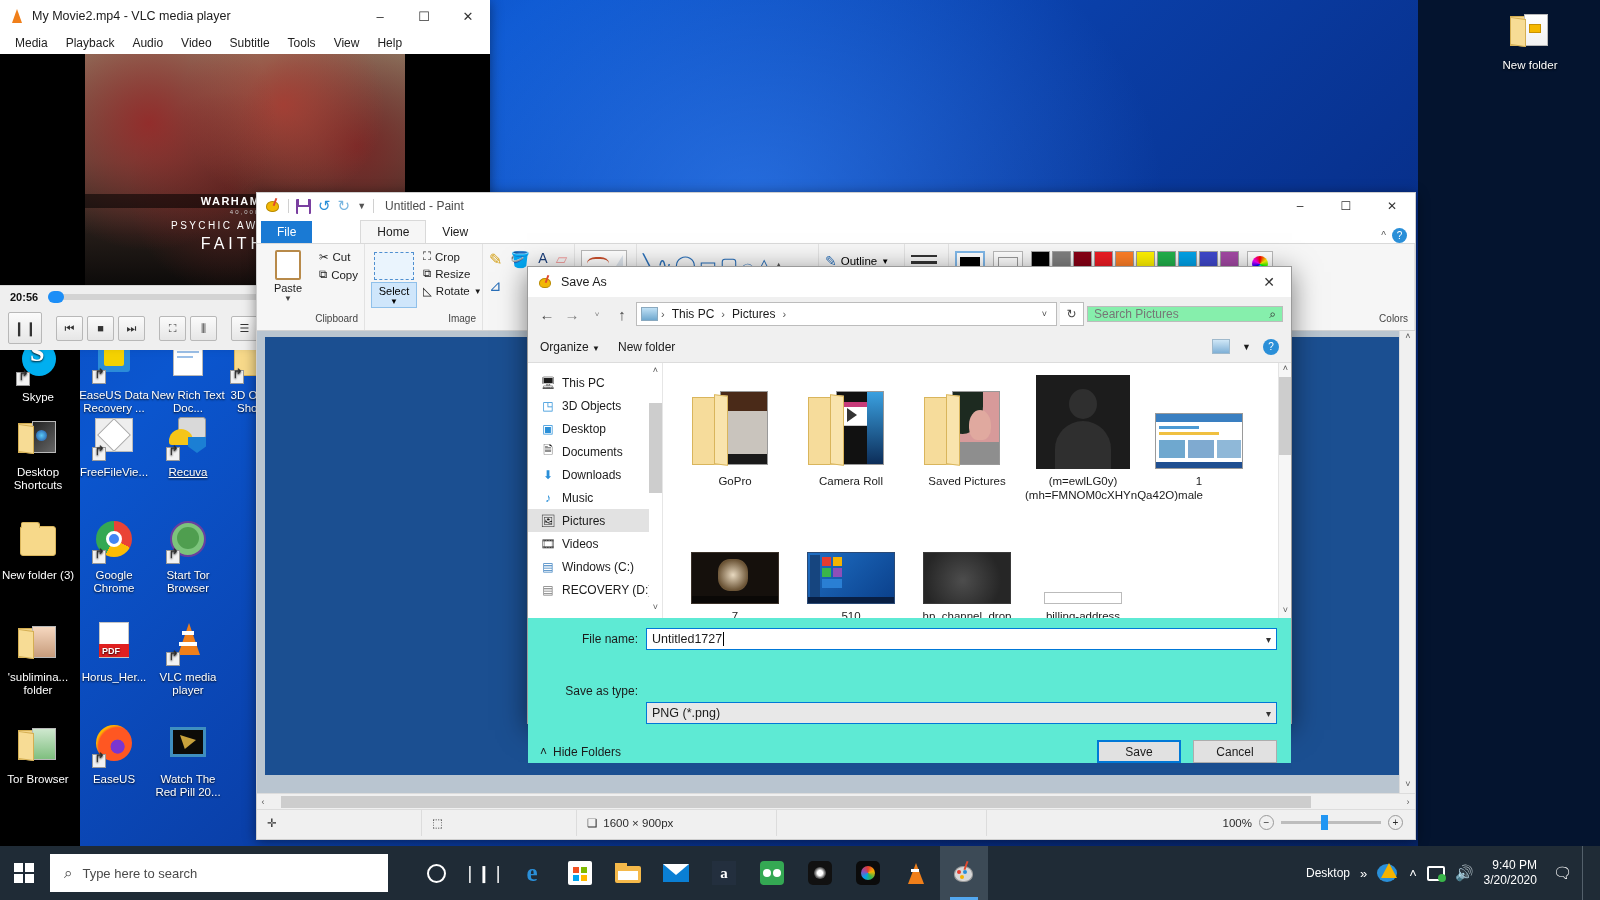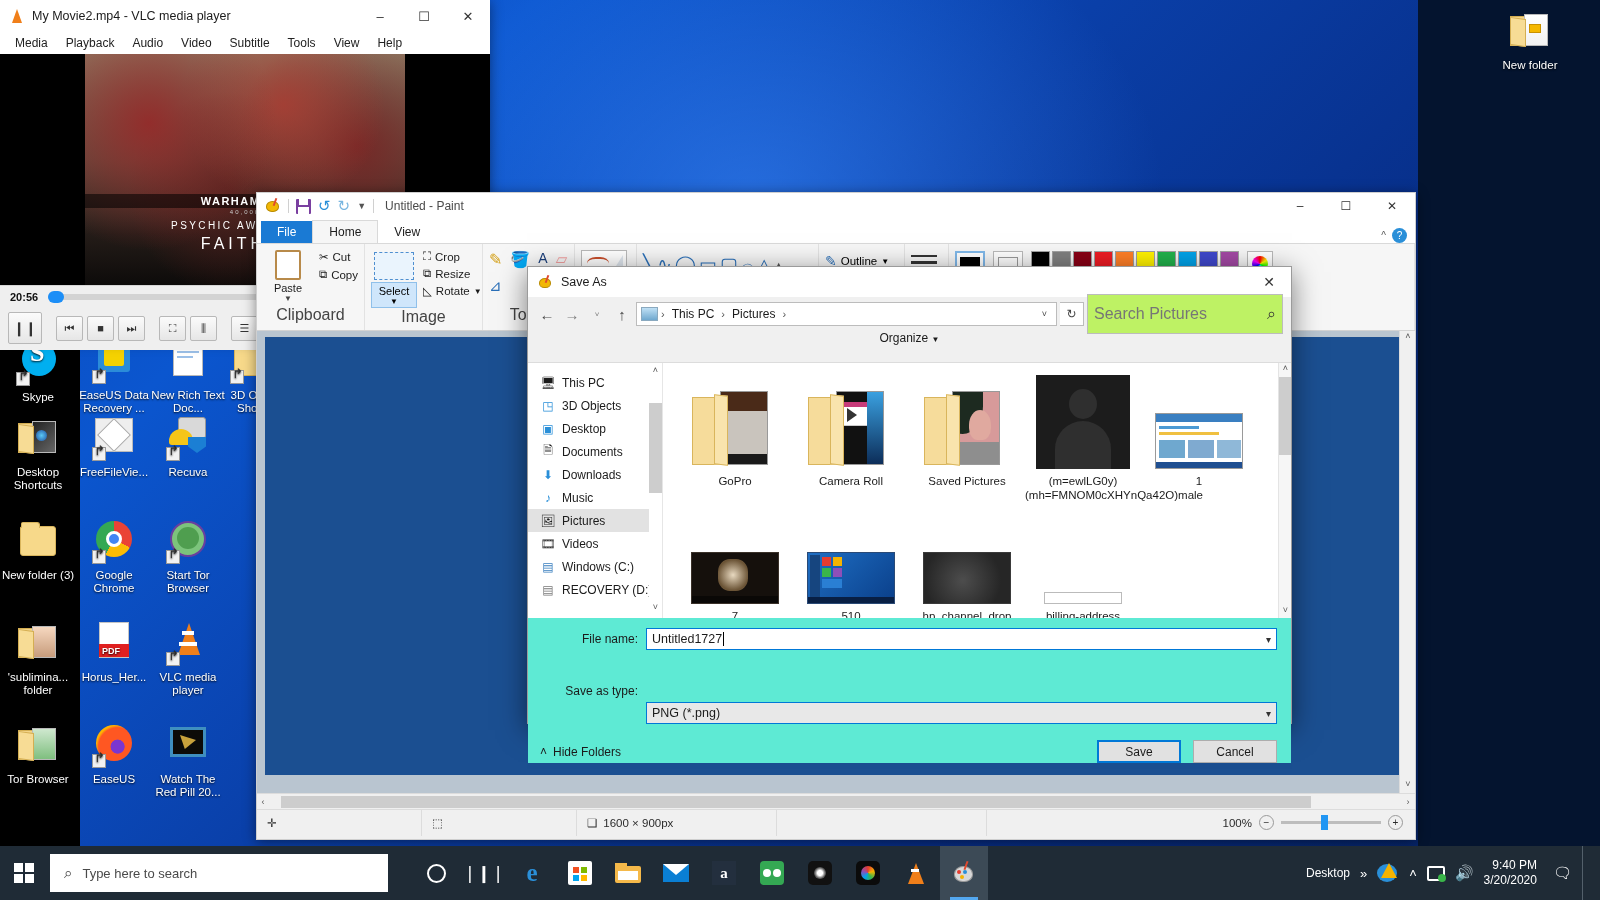--- a/index.html
+++ b/index.html
@@ -114,27 +114,27 @@
   
   .paint { left:256px; top:192px; width:1160px; height:648px; background:#f0f0f0; border:1px solid #cfcfcf; }
   .qat { height:26px; display:flex; align-items:center; background:#fff; padding-left:8px; gap:7px; font-size:12px; }
   .qat .sep { width:1px; height:14px; background:#d0d0d0; }
   .qat .ttl { color:#4a4a4a; margin-left:4px; }
   .qat .pwinbtns { margin-left:auto; display:flex; }
   .qat .pwinbtns div { width:46px; height:26px; display:flex; align-items:center; justify-content:center; color:#333; font-size:12px;}
   .ribbon-tabs { display:flex; height:24px; background:#fff; align-items:flex-end; padding-left:4px; font-size:12px; }
   .ribbon-tabs .tab { padding:4px 16px 4px; color:#1b1b1b; }
   .ribbon-tabs .tab.file { background:#1a7ad4; color:#fff; }
-  .ribbon-tabs .tab.active { background:#f6f6f6; border:1px solid #d9d9d9; border-bottom:none; }
+  .ribbon-tabs .tab.active { background:#f6f6f6; border:1px solid #d9d9d9; border-bottom:none;margin-left:48px; }
   .ribbon {
     height:88px; background:#f6f6f6; border-top:1px solid #d9d9d9; border-bottom:1px solid #d3d3d3;
     display:flex; position:relative;
   }
   .rgroup { display:flex; flex-direction:column; height:100%; border-right:1px solid #e2e2e2; padding:3px 6px 0; }
-  .rgroup .glabel { margin-top:auto; text-align:center; font-size:16px; color:#444; padding-bottom:6px; }
+  .rgroup .glabel { margin-top:auto; text-align:right; font-size:10px; color:#444; padding-bottom:6px; }
   .rgroup .gbody { display:flex; align-items:flex-start; gap:6px; padding-top:3px; }
   .bigbtn { width:58px; text-align:center; font-size:11px; color:#1b1b1b; }
   .smlist { display:flex; flex-direction:column; gap:4px; font-size:11.5px; color:#1b1b1b; }
   .smlist .it { display:flex; align-items:center; gap:4px; }
   .selbox { width:46px; text-align:center; font-size:11px; background:#cfe6fb; border:1px solid #8fc0ea; padding:2px 0 1px; }
   .swatch { width:19px; height:19px; border:1px solid #a0a0a0; }
   .swrow { display:flex; gap:2px; }
 
   .canvas-area { position:relative; background:#b9c5d0; height:462px; overflow:hidden; }
   .paint-canvas { position:absolute; left:10px; top:8px; background:#fff; }
@@ -154,23 +154,23 @@
   .sa-title { height:30px; display:flex; align-items:center; padding-left:10px; background:#fff; font-size:12.5px; color:#1b1b1b; gap:8px; }
   .sa-title .x { margin-left:auto; width:44px; height:30px; display:flex; align-items:center; justify-content:center; font-size:14px; color:#333; }
   .sa-nav { height:34px; display:flex; align-items:center; gap:3px; padding:0 8px; background:#f0f0f0; }
   .navbtn { width:22px; height:24px; display:flex; align-items:center; justify-content:center; color:#7d7d7d; font-size:15px; }
   .navbtn.on { color:#4a4a4a; }
   .crumb { flex:1; height:24px; background:#fff; border:1px solid #bcbcbc; display:flex; align-items:center; padding:0 4px; font-size:12px; color:#1b1b1b; gap:3px; }
   .crumb .seg { padding:1px 4px; }
   .crumb .sep { color:#555; font-size:11px; }
   .crumb .dd { margin-left:auto; padding:0 5px; color:#444; }
   .refresh { width:24px; height:24px; border:1px solid #bcbcbc; border-left:none; background:#fff; display:flex; align-items:center; justify-content:center; color:#444; font-size:12px; }
-  .searchbox { width:196px; height:40px; background:#bef264; border:1px solid #bcbcbc; display:flex; align-items:center; padding:0 6px; font-size:16px; color:#767676; }
+  .searchbox { width:196px; height:16px; background:#86efac; border:1px solid #bcbcbc; display:flex; align-items:center; padding:0 6px; font-size:12px; color:#767676; }
   .searchbox .si { margin-left:auto; color:#333; }
-  .sa-toolbar { height:32px; display:flex; align-items:center; gap:18px; padding:0 12px; background:#f0f0f0; border-bottom:1px solid #dcdcdc; font-size:12px; color:#1b1b1b;flex-direction:column; }
+  .sa-toolbar { height:32px; display:flex; align-items:center; gap:18px; padding:0 12px; background:#f0f0f0; border-bottom:1px solid #dcdcdc; font-size:12px; color:#1b1b1b; }
   .sa-toolbar .right { margin-left:auto; display:flex; align-items:center; gap:12px; }
   .sa-body { display:flex; height:255px; background:#fff; }
   .sa-tree { width:135px; background:#fff; border-right:1px solid #e6e6e6; padding-top:8px; font-size:12px; color:#1b1b1b; position:relative; }
   .tr-item { height:23px; display:flex; align-items:center; gap:6px; padding-left:12px; }
   .tr-item.sel { background:#e2e2e2; }
   .tr-item .ico { width:16px; height:16px; display:flex; align-items:center; justify-content:center; font-size:12px; }
   .tree-scroll { position:absolute; right:0; top:0; width:13px; height:100%; background:#fff; }
   .tree-scroll .tb { position:absolute; left:0; top:40px; width:13px; height:90px; background:#cdcdcd; }
   .tree-scroll .ar { position:absolute; left:0; width:13px; height:14px; text-align:center; font-size:9px; color:#555; }
   .sa-files { flex:1; position:relative; overflow:hidden; background:#fff; }
@@ -325,21 +325,21 @@
 
   <div class="dicon" style="left:150px; top:338px;">
     <span class="glyph">
       <span style="position:absolute;left:9px;top:2px;width:30px;height:36px;background:#fff;border:1px solid #b9b9b9;"></span>
       <span style="position:absolute;left:13px;top:8px;width:22px;height:2px;background:#9cc0e8;"></span>
       <span style="position:absolute;left:13px;top:13px;width:22px;height:2px;background:#9cc0e8;"></span>
       <span style="position:absolute;left:13px;top:18px;width:16px;height:2px;background:#9cc0e8;"></span>
     </span>
     <span class="cap">New Rich Text Doc...</span>
   </div>
-  <div class="dicon" style="left:150px; top:415px;">
+  <div class="dicon" style="left:150px; top:415px;text-decoration:underline;">
     <span class="glyph">
       <span style="position:absolute;left:14px;top:2px;width:28px;height:22px;background:#d9d9d9;border:1px solid #999;border-radius:3px;"></span>
       <span style="position:absolute;left:5px;top:14px;width:24px;height:16px;background:#f5c518;border-radius:12px 12px 3px 3px;"></span>
       <span style="position:absolute;left:24px;top:22px;width:18px;height:16px;background:#1b7fd4;clip-path:polygon(0 0,100% 0,100% 60%,50% 100%,0 60%);"></span>
       <span class="shortcut-arrow"></span>
     </span>
     <span class="cap">Recuva</span>
   </div>
   <div class="dicon" style="left:150px; top:620px;">
     <span class="glyph">

